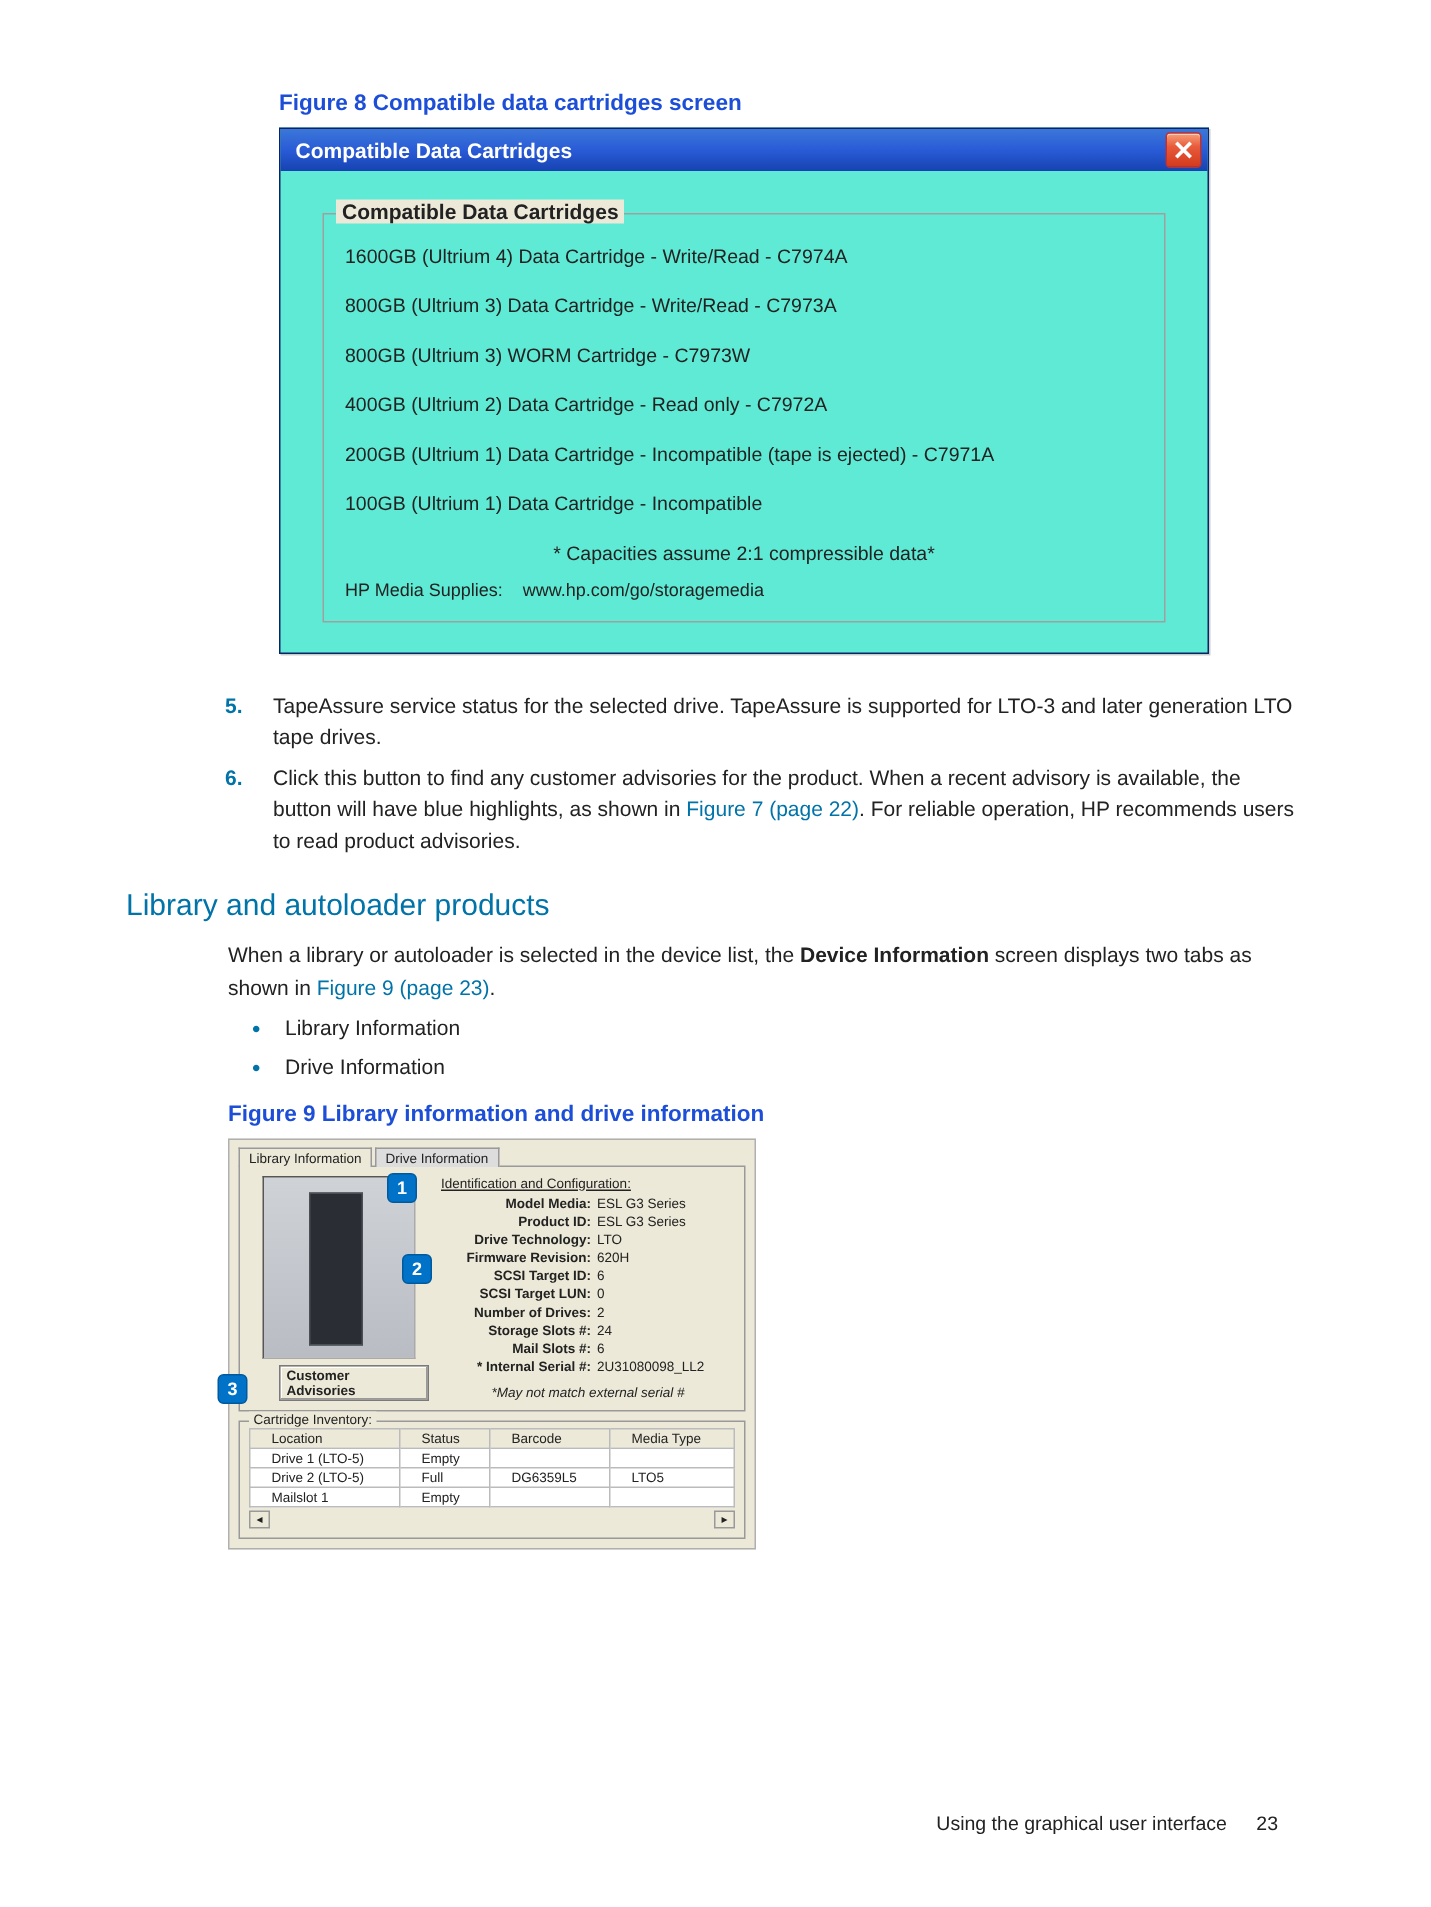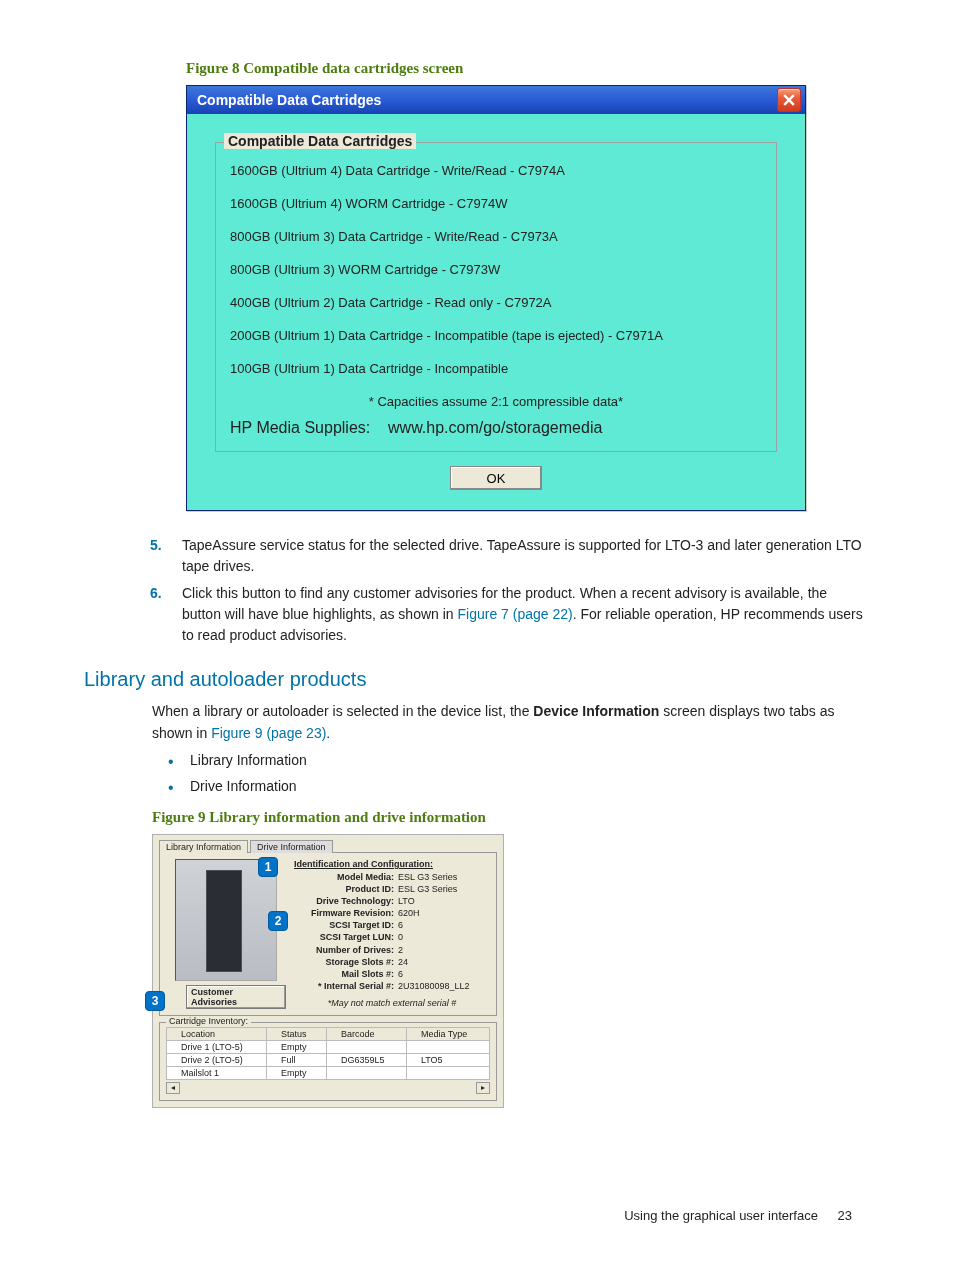--- a/index.html
+++ b/index.html
@@ -12,24 +12,23 @@
   }
   .page {
     width: 954px;
     min-height: 1271px;
     position: relative;
     padding: 60px 90px 60px 90px;
     box-sizing: border-box;
   }
   .figcap {
     font-weight: bold;
-    color: #4d7c0f;
+    color: #1d4ed8;
     margin: 0 0 8px 96px;
     font-size: 15px;
-    font-family: Liberation Serif, serif;
   }
   
   .dialog {
     margin-left: 96px;
     width: 618px;
     border: 1px solid #0a246a;
     background: #5eead4;
     box-shadow: 1px 1px 0 rgba(0,0,0,.2);
     margin-bottom: 24px;
   }
@@ -69,21 +68,21 @@
     background: #ece9d8;
     padding: 0 4px;
     font-weight: bold;
     font-size: 14px;
   }
   .cartlist .item {
     margin: 10px 0 18px 0;
     font-size: 13px;
   }
   .footnote { text-align: center; font-size: 13px; margin-top: 10px; }
-  .supplies { font-size: 16px; margin-top: 10px; }
+  .supplies { font-size: 12px; margin-top: 10px; }
   .okrow { text-align: center; margin-top: 14px; }
   .okbtn {
     width: 92px; height: 24px;
     border: 1px solid #888;
     background: #ece9d8;
     font-size: 13px;
     box-shadow: inset -1px -1px 0 #888, inset 1px 1px 0 #fff;
   }
   
   .olist { margin-left: 60px; }
@@ -139,21 +138,21 @@
     border: 1px inset #aaa;
     margin: 0 auto;
     position: relative;
   }
   .thumb::after{
     content:"";
     position:absolute; left:30px; top:10px; width:34px; height:100px;
     background:#2a2d33; border:1px solid #4a4e55;
   }
   .idblock { flex:1; }
-  .idblock .hdr { font-weight:bold; text-decoration: underline; margin-bottom:2px;}
+  .idblock .hdr { font-weight:normal; text-decoration: underline; margin-bottom:2px;}
   .kv { display:flex; font-size:9px; line-height:1.35; }
   .kv .k { width: 100px; text-align:right; font-weight:bold; padding-right:4px;}
   .kv .v { }
   .italic { font-style: italic; }
   .advbtn {
     display:inline-block;
     border:1px solid #7a7a7a;
     background:#ece9d8;
     font-size:9px;
     padding:1px 4px;
@@ -210,35 +209,31 @@
         <svg viewBox="0 0 10 10">
           <path d="M1 1 L9 9 M9 1 L1 9" stroke="#fff" stroke-width="2" fill="none"></path>
         </svg>
       </span>
     </div>
     <div class="dlgbody">
       <div class="groupbox">
         <span class="legend">Compatible Data Cartridges</span>
         <div class="cartlist">
           <div class="item">1600GB (Ultrium 4) Data Cartridge - Write/Read - C7974A</div>
-          <div class="item">1600GB (Ultrium 4) WORM Cartridge - C7974W</div>
           <div class="item">800GB (Ultrium 3) Data Cartridge - Write/Read - C7973A</div>
           <div class="item">800GB (Ultrium 3) WORM Cartridge - C7973W</div>
           <div class="item">400GB (Ultrium 2) Data Cartridge - Read only - C7972A</div>
           <div class="item">200GB (Ultrium 1) Data Cartridge - Incompatible (tape is ejected) - C7971A</div>
           <div class="item">100GB (Ultrium 1) Data Cartridge - Incompatible</div>
         </div>
         <div class="footnote">* Capacities assume 2:1 compressible data*</div>
         <div class="supplies">
           <span>HP Media Supplies:</span>&nbsp;&nbsp;&nbsp;
           <span>www.hp.com/go/storagemedia</span>
         </div>
-      </div>
-      <div class="okrow">
-        <button class="okbtn">OK</button>
       </div>
     </div>
   </div>
 
   <div class="olist">
     <div class="li">
       <span class="num">5.</span>
       <span class="txt">TapeAssure service status for the selected drive. TapeAssure is supported for LTO-3 and later generation LTO tape drives.</span>
     </div>
     <div class="li">

